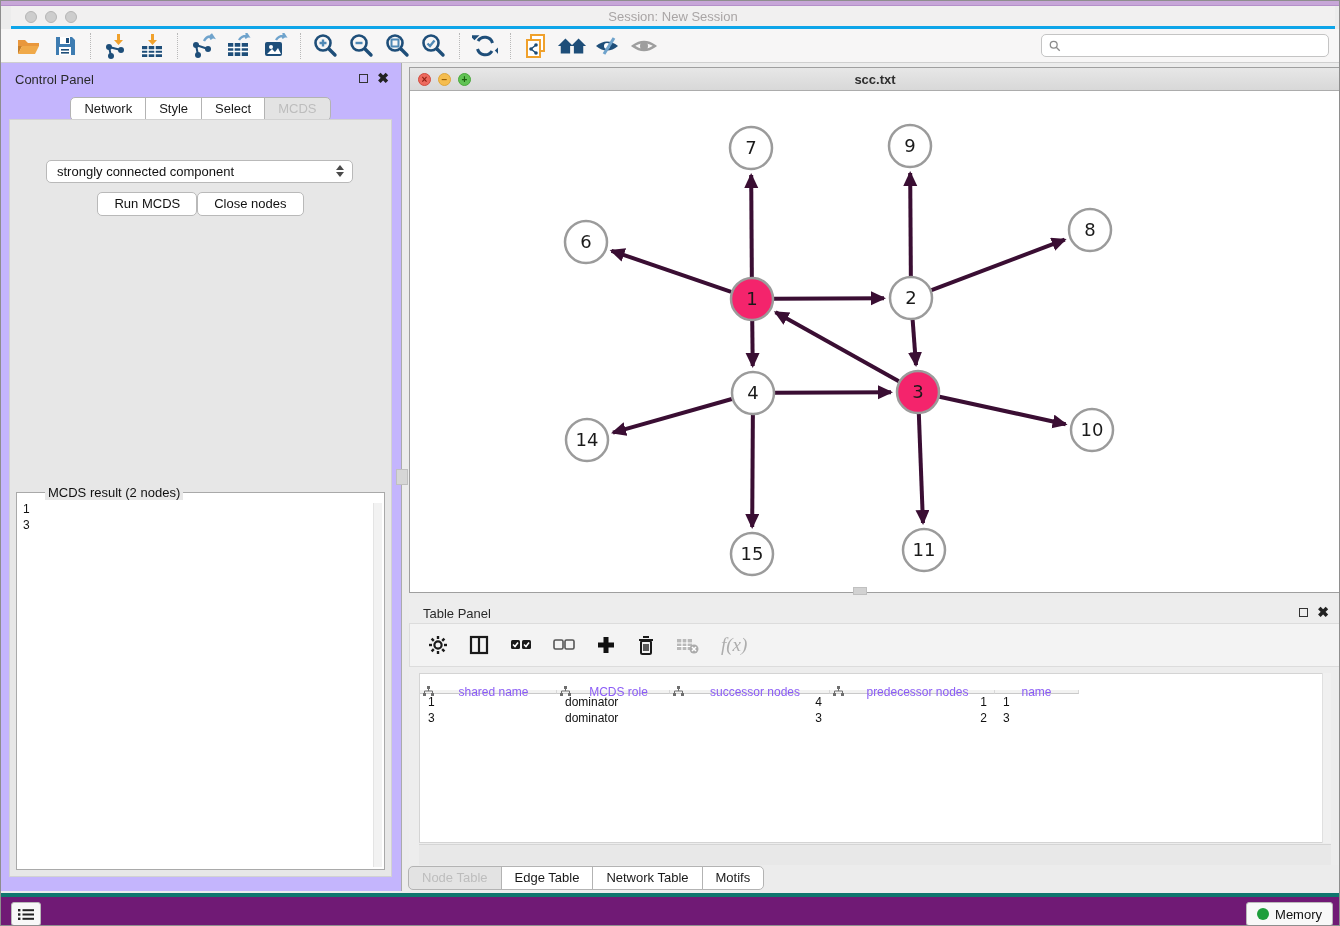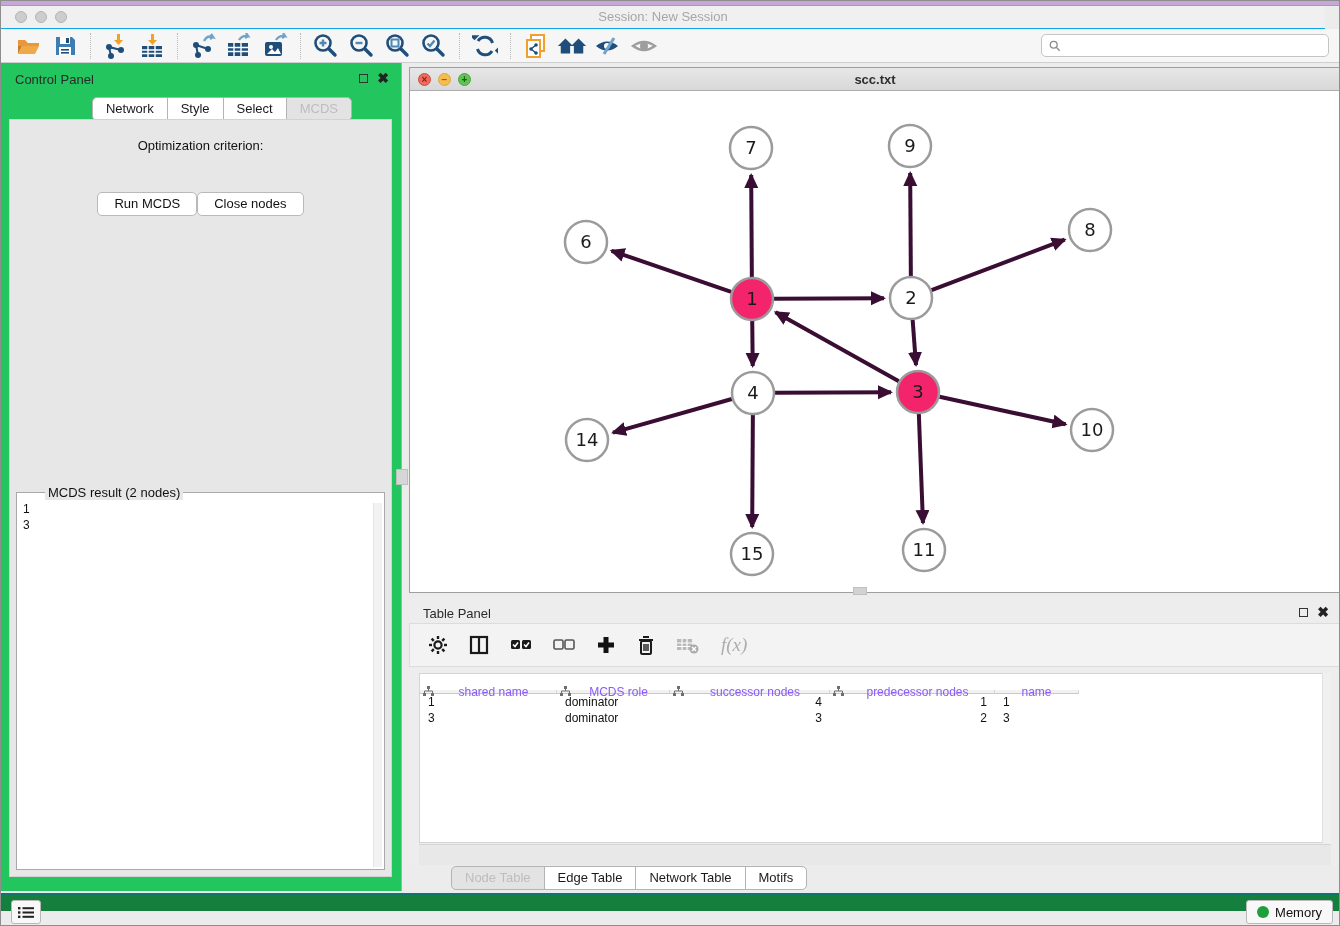--- a/index.html
+++ b/index.html
@@ -6,39 +6,39 @@
   html,body { width:1340px; height:926px; }
   body {
     font-family:"Liberation Sans", sans-serif;
     background:#ECECEC;
     position:relative;
     overflow:hidden;
     border:1px solid #8E8E8E;
   }
   
   .top-strip { position:absolute; left:0; top:0; width:1340px; height:5px; background:#C7A6D8; border-bottom:1px solid #B490C9;}
-  .titlebar { position:absolute; left:0; top:5px; width:1324px; height:23px; background:#F1F0F0; border-bottom:1px solid #0ea5e9; }
+  .titlebar { position:absolute; left:10px; top:5px; width:1324px; height:23px; background:#F1F0F0; border-bottom:3px solid #0ea5e9; }
   .mac-lights { position:absolute; left:14px; top:5px; display:flex; gap:8px; }
   .mac-light { width:12px; height:12px; border-radius:50%; background:#CDCDCD; border:1px solid #B5B5B5; position:relative; font-size:9px; line-height:10px; text-align:center; color:transparent;}
   .titlebar .title-text { position:absolute; left:0; right:0; top:3px; text-align:center; font-size:13px; color:#A9A5A5; }
   
   .toolbar { position:absolute; left:0; top:28px; width:1340px; height:34px; background:#F7F6F6; border-bottom:1px solid #CFCFCF; display:flex; align-items:center; padding-left:10px; }
   .tool-btn { width:30px; height:28px; display:flex; align-items:center; justify-content:center; cursor:pointer; margin:0 3px; }
   .tb-sep { width:0; border-left:1px dotted #B9B9B9; height:26px; margin:0 7px; }
   .search-box { position:absolute; right:12px; top:5px; width:288px; height:23px; background:#FFFFFF; border:1px solid #C4C4C4; border-radius:5px; display:flex; align-items:center; padding-left:7px; }
   .search-box input { border:none; outline:none; flex:1; font-size:12px; background:transparent; font-family:"Liberation Sans",sans-serif;}
   .mag { width:12px; height:12px; margin-right:4px; }
   
-  .control-panel { position:absolute; left:0; top:62px; width:401px; height:828px; background:#22c55e; border-right:1px solid #ABABAB; }
+  .control-panel { position:absolute; left:0; top:62px; width:401px; height:828px; background:#c4b5fd; border-right:1px solid #ABABAB; }
   .cp-header { position:absolute; left:0; top:6px; width:100%; height:22px; }
   .panel-title { position:absolute; left:14px; top:3px; font-size:13px; color:#2A2A2A; }
   .panel-icons { position:absolute; right:12px; top:3px; display:flex; gap:9px; align-items:center;}
   .float-ic { width:9px; height:9px; border:1.5px solid #333; display:inline-block; }
   .close-ic { font-size:14px; font-weight:bold; color:#222; line-height:12px; cursor:pointer;}
-  .tab-row { display:flex; justify-content:center;padding-left:43px; }
+  .tab-row { display:flex; justify-content:center; }
   .cp-tabs { position:absolute; left:0; top:34px; width:100%; }
   .tab { font-size:13px; color:#1A1A1A; background:#FFFFFF; border:1px solid #B3B3B3; padding:3px 13px 4px 13px; margin-left:-1px; cursor:pointer; white-space:nowrap;}
   .tab:first-child { border-radius:5px 0 0 5px; }
   .tab:last-child { border-radius:0 5px 5px 0; }
   .tab.selected { background:#E3E3E3; color:#BDBDBD; }
   .cp-content { position:absolute; left:8px; right:9px; top:56px; bottom:14px; background:#E7E7E7; border:1px solid #D2D2D2; }
   .opt-label { position:absolute; left:0; right:0; top:18px; text-align:center; font-size:13px; color:#111; }
   .mcds-select { position:absolute; left:36px; right:38px; top:40px; height:23px; background:#FFF; border:1px solid #B9B9B9; border-radius:5px; font-size:13px; color:#111; display:flex; align-items:center; padding-left:10px; cursor:pointer;}
   .chevrons { position:absolute; right:8px; top:4px; display:flex; flex-direction:column; gap:2px; }
   .chevrons .up { width:0; height:0; border-left:4px solid transparent; border-right:4px solid transparent; border-bottom:5px solid #4A4A4A; }
@@ -71,21 +71,21 @@
   .tbl-header { display:flex; height:20px; }
   .th { background:#F2F2F1; border-right:1px solid #D8D8D8; border-bottom:1px solid #C9C9C9; display:flex; align-items:center; font-size:12px; color:#8b5cf6; padding:0 3px;margin-top:16px; }
   .th .th-label { flex:1; text-align:center; }
   .tbl-row { display:flex; height:16px; }
   .td { font-size:12px; color:#111; padding:0 8px; line-height:16px; white-space:nowrap; overflow:hidden;}
   .td.right { text-align:right; }
   .tp-hscroll { position:absolute; left:10px; right:10px; bottom:0; height:21px; background:#E8E8E8; border-top:1px solid #D5D5D5; }
   .tp-vscroll { position:absolute; right:10px; top:76px; width:9px; bottom:22px; background:#F0F0F0; border-left:1px solid #E0E0E0; }
   .table-tabs { position:absolute; left:408px; top:865px; width:932px; display:flex; justify-content:flex-start; }
   
-  .status-bar { position:absolute; left:0; top:892px; width:1340px; height:18px; background:#15803d; border-top:2px solid #0f766e; }
+  .status-bar { position:absolute; left:0; top:892px; width:1340px; height:34px; background:#701a75; border-top:4px solid #0f766e; }
   .list-btn { position:absolute; left:10px; top:5px; width:30px; height:24px; background:#F8F8F8; border:1px solid #B9B9B9; border-radius:3px; display:flex; align-items:center; justify-content:center; cursor:pointer;}
   .memory-btn { position:absolute; right:8px; top:5px; height:24px; background:#F8F8F8; border:1px solid #B9B9B9; border-radius:3px; display:flex; align-items:center; gap:6px; padding:0 10px; cursor:pointer;}
   .mem-dot { width:12px; height:12px; border-radius:50%; background:#1F9E3C; }
   .memory-btn span { font-size:13px; color:#111; }
 </style>
 </head>
 <body>
 
 <div class="top-strip"></div>
 <div class="titlebar">
@@ -244,21 +244,27 @@
       <span class="close-ic">✖</span>
     </span>
   </div>
   <div class="cp-tabs tab-row">
       <div class="tab">Network</div>
       <div class="tab">Style</div>
       <div class="tab">Select</div>
       <div class="tab selected">MCDS</div>
     </div>
   <div class="cp-content">
-    <div class="opt-label">Optimization criterion:</div>
+    <div class="mcds-select">
+      <span>strongly connected component</span>
+      <span class="chevrons">
+          <span class="up"></span>
+          <span class="down"></span>
+        </span>
+    </div>
     <div class="btn-row">
       <button class="mac-btn">Run MCDS</button>
       <button class="mac-btn">Close nodes</button>
     </div>
     <div class="result-fieldset">
       <span class="result-legend">MCDS result (2 nodes)</span>
       <div class="result-text">
         <div>1</div>
         <div>3</div>
       </div>

